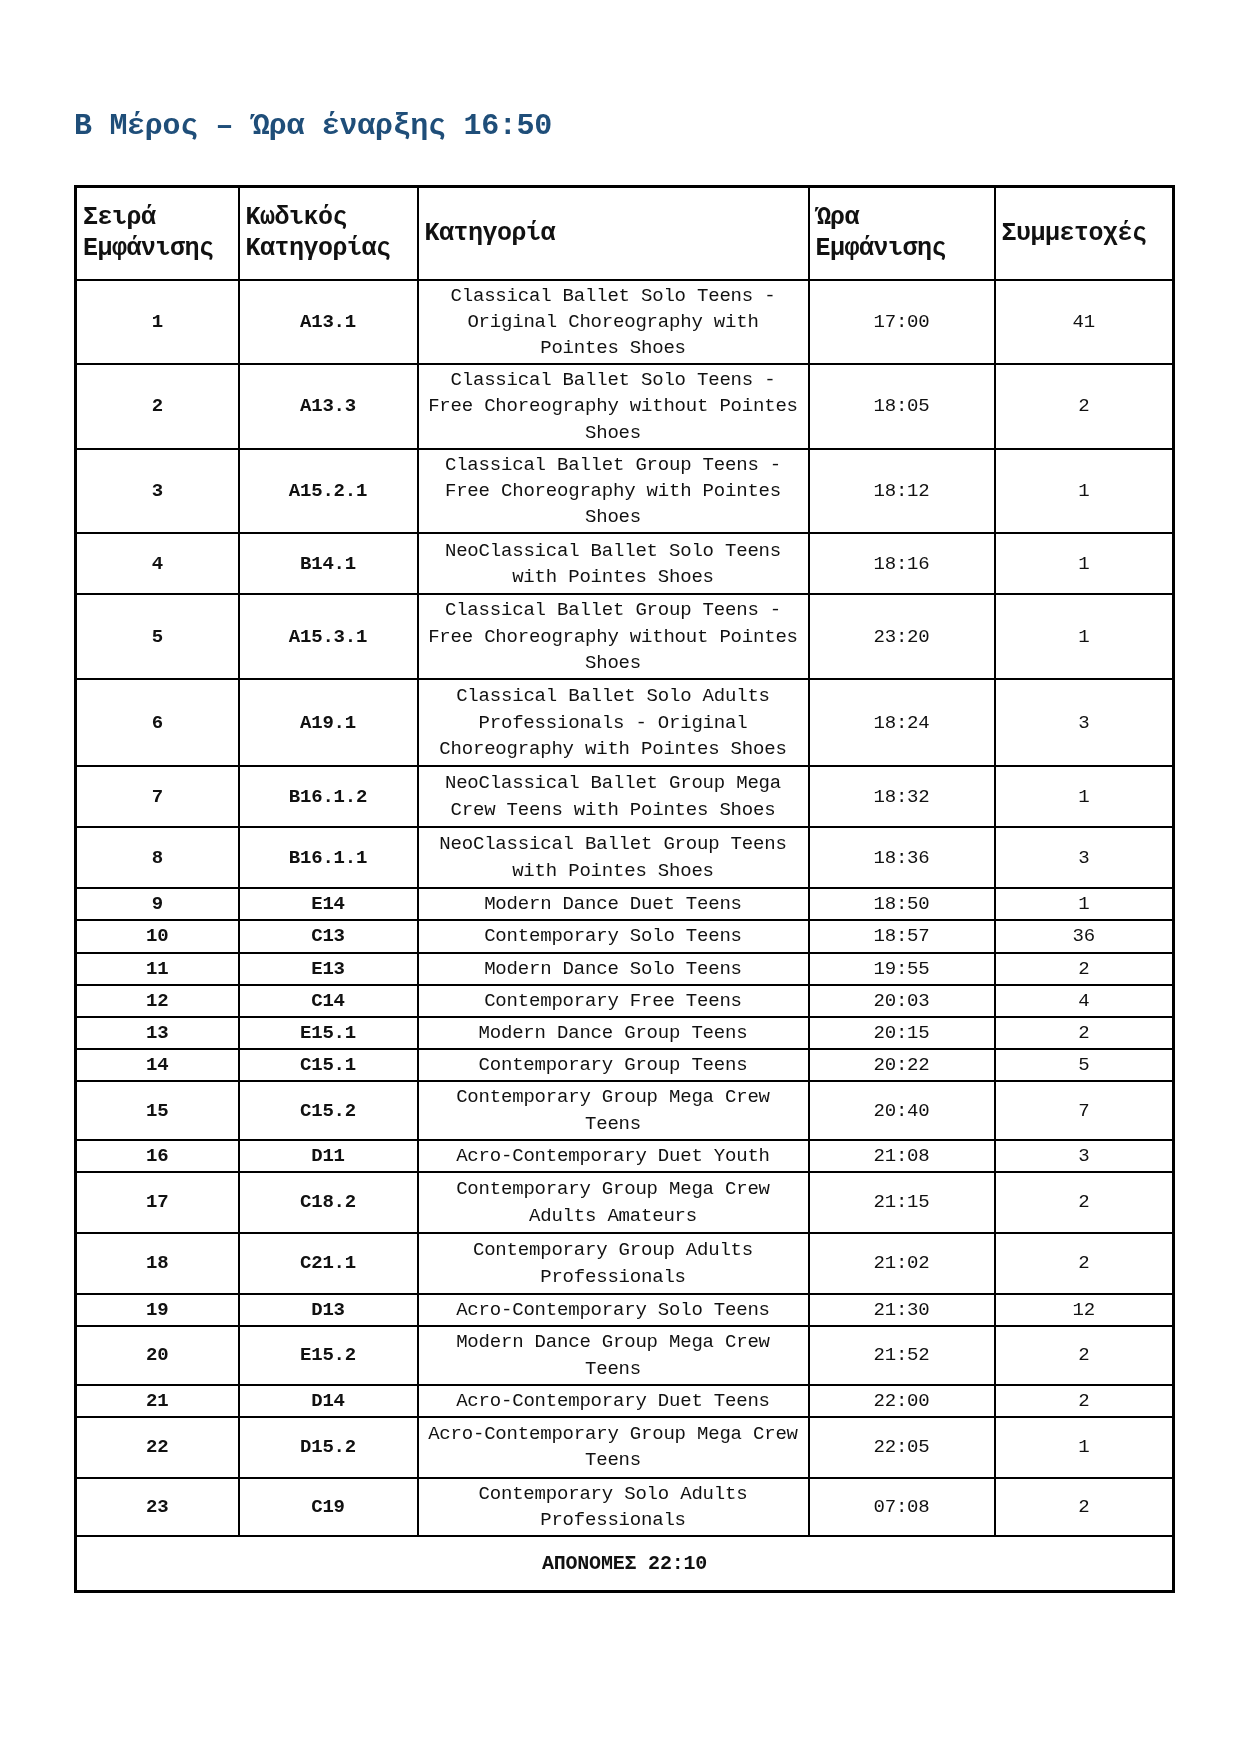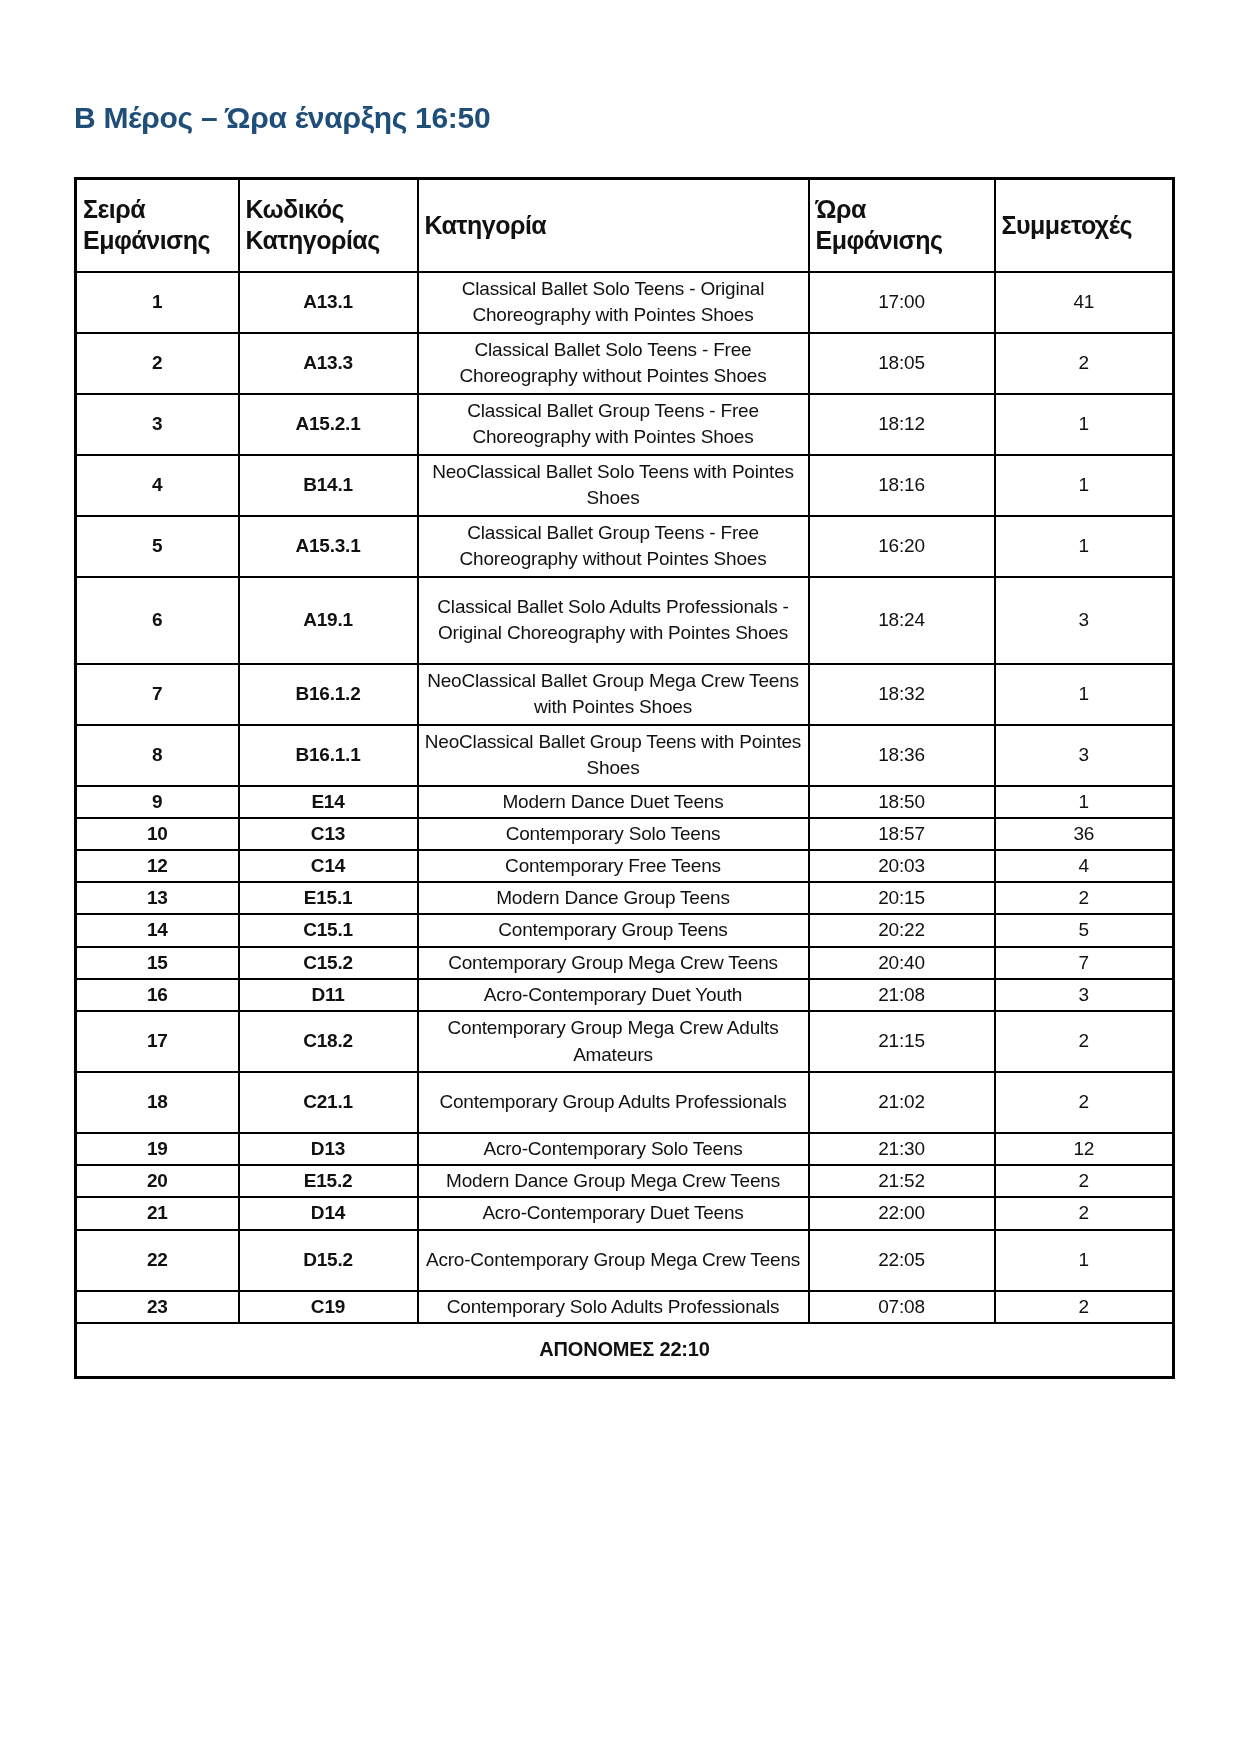--- a/index.html
+++ b/index.html
@@ -8,22 +8,23 @@
     width: 1242px;
     height: 1755px;
     font-family: "Liberation Sans", sans-serif;
     color: #111111;
     position: relative;
     overflow: hidden;
   }
   .page-inner {
     position: absolute;
     left: 74px;
-    top: 0;
+    top: 8px;
     width: 940px;
+    font-family: Liberation Mono, monospace;
   }
   .doc-title {
     margin-top: 100px;
     font-size: 30px;
     font-weight: bold;
     letter-spacing: -0.3px;
     color: #1F4E79;
     line-height: 1.2;
   }
   table.schedule {
@@ -121,21 +122,21 @@
           <td class="cell-order">4</td>
           <td class="cell-code">B14.1</td>
           <td class="cell-category">NeoClassical Ballet Solo Teens with Pointes Shoes</td>
           <td class="cell-time">18:16</td>
           <td class="cell-entries">1</td>
         </tr>
         <tr class="r2">
           <td class="cell-order">5</td>
           <td class="cell-code">A15.3.1</td>
           <td class="cell-category">Classical Ballet Group Teens - Free Choreography without Pointes Shoes</td>
-          <td class="cell-time">16:20</td>
+          <td class="cell-time">23:20</td>
           <td class="cell-entries">1</td>
         </tr>
         <tr class="r3">
           <td class="cell-order">6</td>
           <td class="cell-code">A19.1</td>
           <td class="cell-category">Classical Ballet Solo Adults Professionals - Original Choreography with Pointes Shoes</td>
           <td class="cell-time">18:24</td>
           <td class="cell-entries">3</td>
         </tr>
         <tr class="r2">
@@ -158,20 +159,27 @@
           <td class="cell-category">Modern Dance Duet Teens</td>
           <td class="cell-time">18:50</td>
           <td class="cell-entries">1</td>
         </tr>
         <tr class="r1">
           <td class="cell-order">10</td>
           <td class="cell-code">C13</td>
           <td class="cell-category">Contemporary Solo Teens</td>
           <td class="cell-time">18:57</td>
           <td class="cell-entries">36</td>
+        </tr>
+        <tr class="r1">
+          <td class="cell-order">11</td>
+          <td class="cell-code">E13</td>
+          <td class="cell-category">Modern Dance Solo Teens</td>
+          <td class="cell-time">19:55</td>
+          <td class="cell-entries">2</td>
         </tr>
         <tr class="r1">
           <td class="cell-order">12</td>
           <td class="cell-code">C14</td>
           <td class="cell-category">Contemporary Free Teens</td>
           <td class="cell-time">20:03</td>
           <td class="cell-entries">4</td>
         </tr>
         <tr class="r1">
           <td class="cell-order">13</td>

